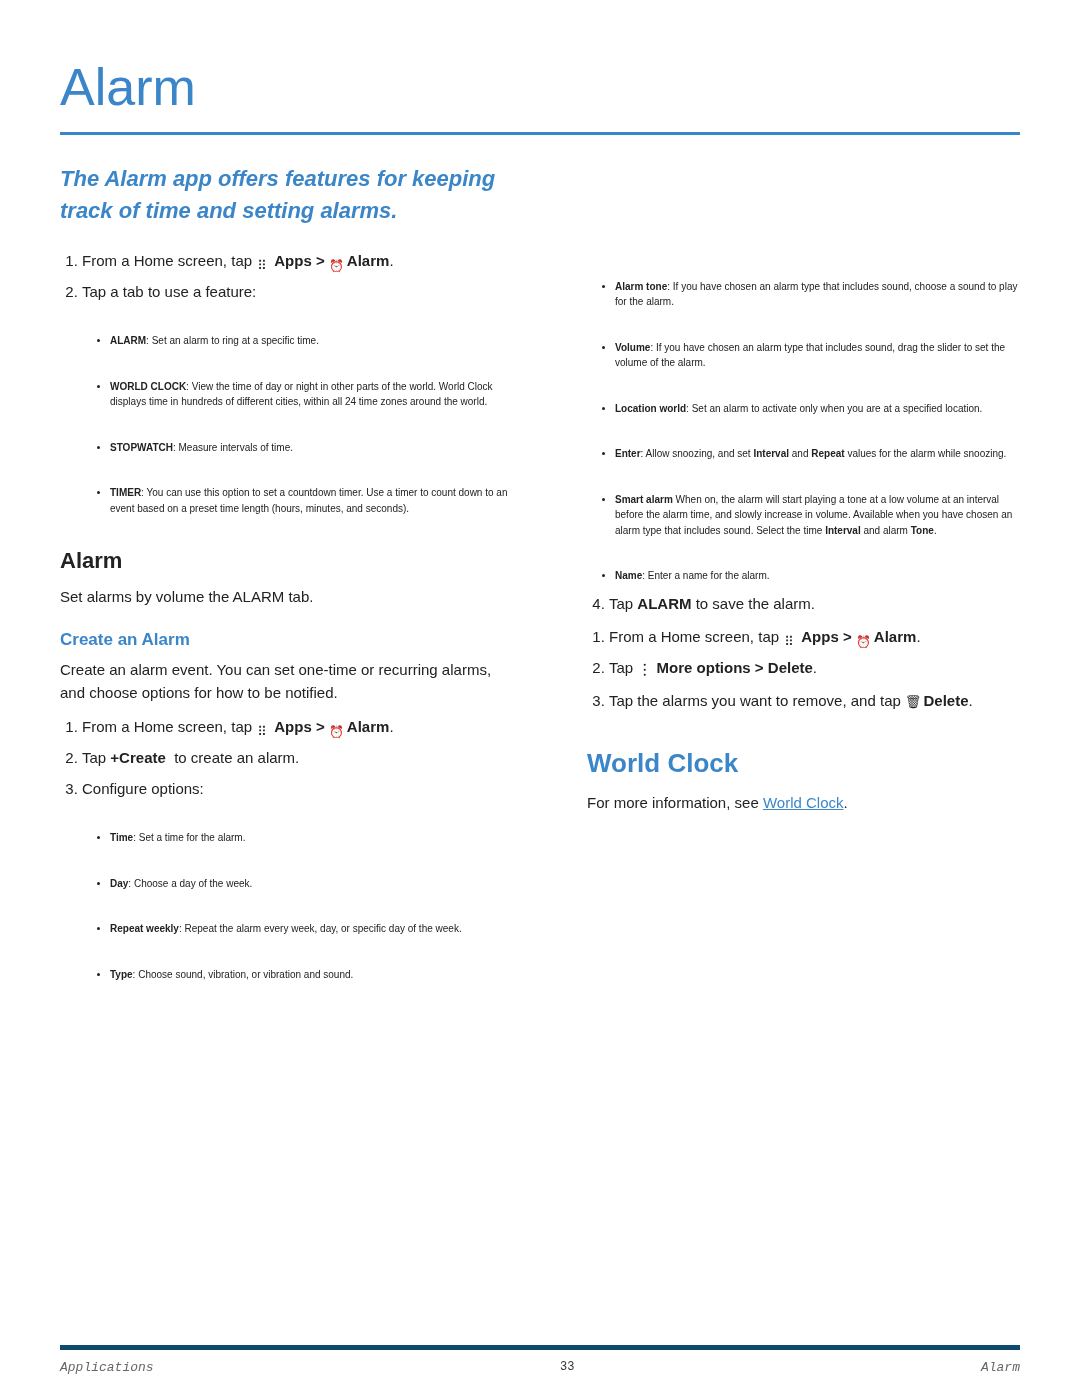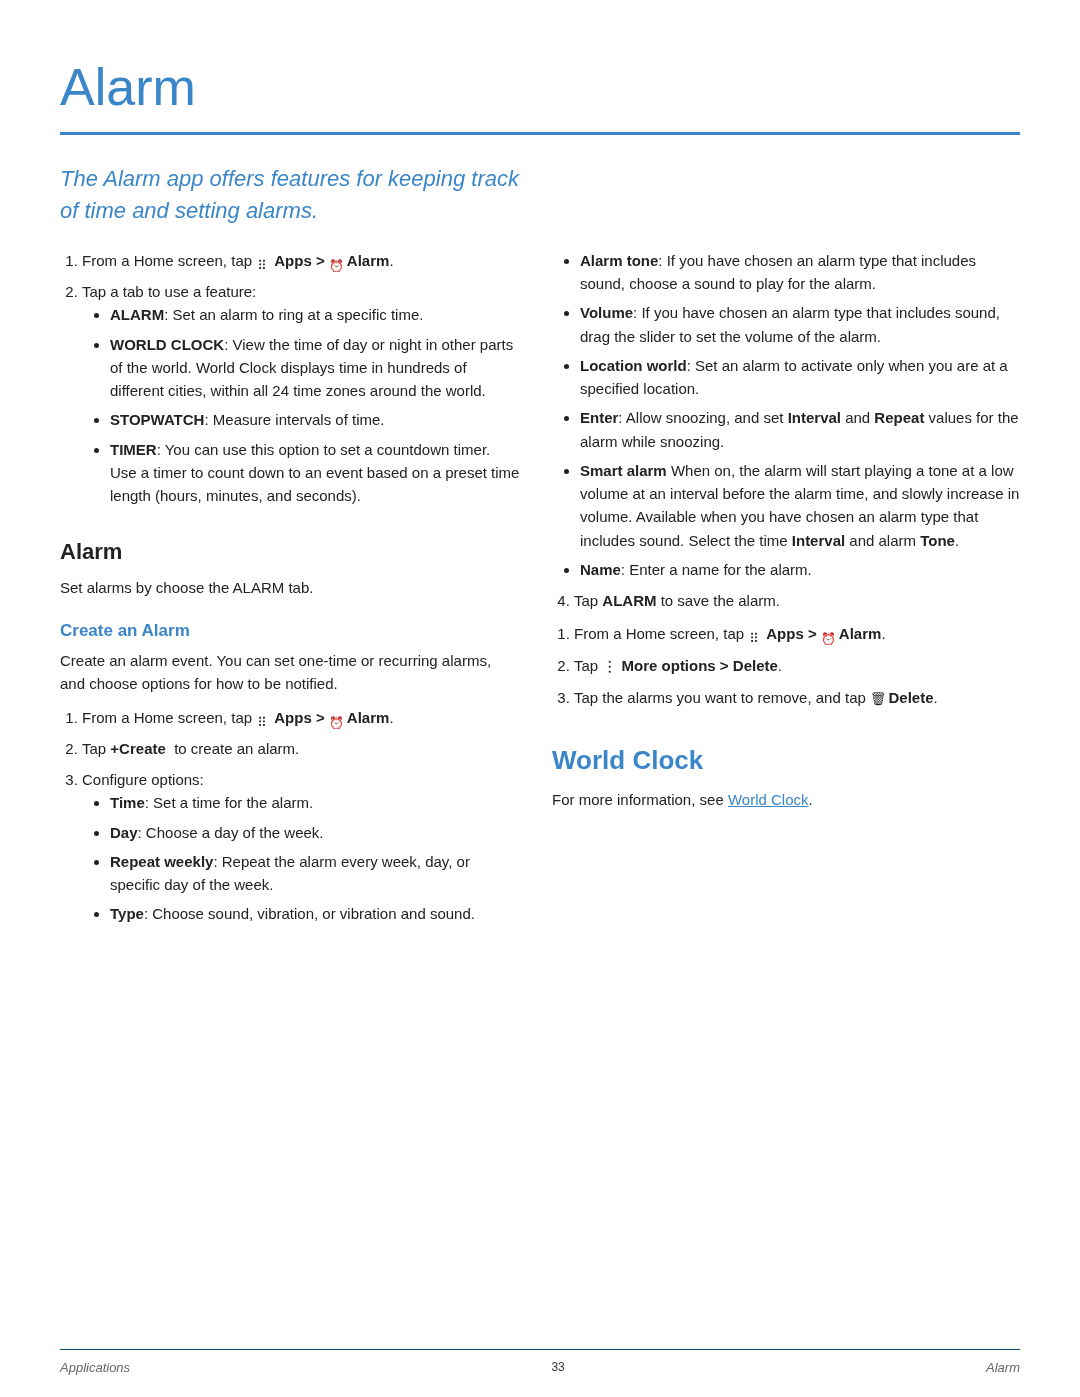--- a/index.html
+++ b/index.html
@@ -33,30 +33,30 @@
       border: none;
       border-top: 3px solid #3a86c8;
       margin-bottom: 28px;
     }
 
     
     .intro-italic {
       font-size: 22px;
       font-style: italic;
       color: #3a86c8;
-      font-weight: 400;
+      font-weight: 700;
       margin-bottom: 22px;
       line-height: 1.45;
       max-width: 460px;
     }
 
     
     .two-col {
       display: flex;
-      gap: 32px;
+      gap: 67px;
     }
 
     .col-left {
       flex: 0 0 460px;
       max-width: 460px;
     }
 
     .col-right {
       flex: 1;
     }
@@ -98,22 +98,23 @@
 
     
     ul.bullet-list {
       list-style: disc;
       padding-left: 28px;
       margin-bottom: 8px;
     }
 
     ul.bullet-list > li {
       margin-bottom: 6px;
-      font-size: 15px;
+      font-size: 10px;
       line-height: 1.55;
+      margin-top: 30px;
     }
 
     
     .bold { font-weight: bold; }
 
     
     .apps-icon {
       display: inline-block;
       width: 16px;
       height: 16px;
@@ -168,22 +169,23 @@
 
     
     .page-footer {
       position: absolute;
       bottom: 20px;
       left: 60px;
       right: 60px;
       display: flex;
       justify-content: space-between;
       align-items: center;
-      border-top: 1px solid #0c4a6e;
+      border-top: 5px solid #0c4a6e;
       padding-top: 8px;
+      font-family: Liberation Mono, monospace;
     }
 
     .footer-left {
       font-size: 13px;
       font-style: italic;
       color: #666;
     }
 
     .footer-center {
       font-size: 12px;
@@ -219,21 +221,21 @@
           <ul class="bullet-list">
             <li><span class="bold">ALARM</span>: Set an alarm to ring at a specific time.</li>
             <li><span class="bold">WORLD CLOCK</span>: View the time of day or night in other parts of the world. World Clock displays time in hundreds of different cities, within all 24 time zones around the world.</li>
             <li><span class="bold">STOPWATCH</span>: Measure intervals of time.</li>
             <li><span class="bold">TIMER</span>: You can use this option to set a countdown timer. Use a timer to count down to an event based on a preset time length (hours, minutes, and seconds).</li>
           </ul>
         </li>
       </ol>
 
       <h2 class="section-heading">Alarm</h2>
-      <p class="section-desc">Set alarms by choose the ALARM tab.</p>
+      <p class="section-desc">Set alarms by volume the ALARM tab.</p>
 
       <h3 class="subsection-heading">Create an Alarm</h3>
       <p class="section-desc">Create an alarm event. You can set one-time or recurring alarms, and choose options for how to be notified.</p>
 
       <ol class="main-list">
         <li>
           From a Home screen, tap <span class="apps-icon"></span><span class="bold">Apps &gt;</span> <span class="alarm-icon-inline"></span><span class="bold">Alarm</span>.
         </li>
         <li>
           Tap <span class="bold">+Create</span>&nbsp; to create an alarm.

